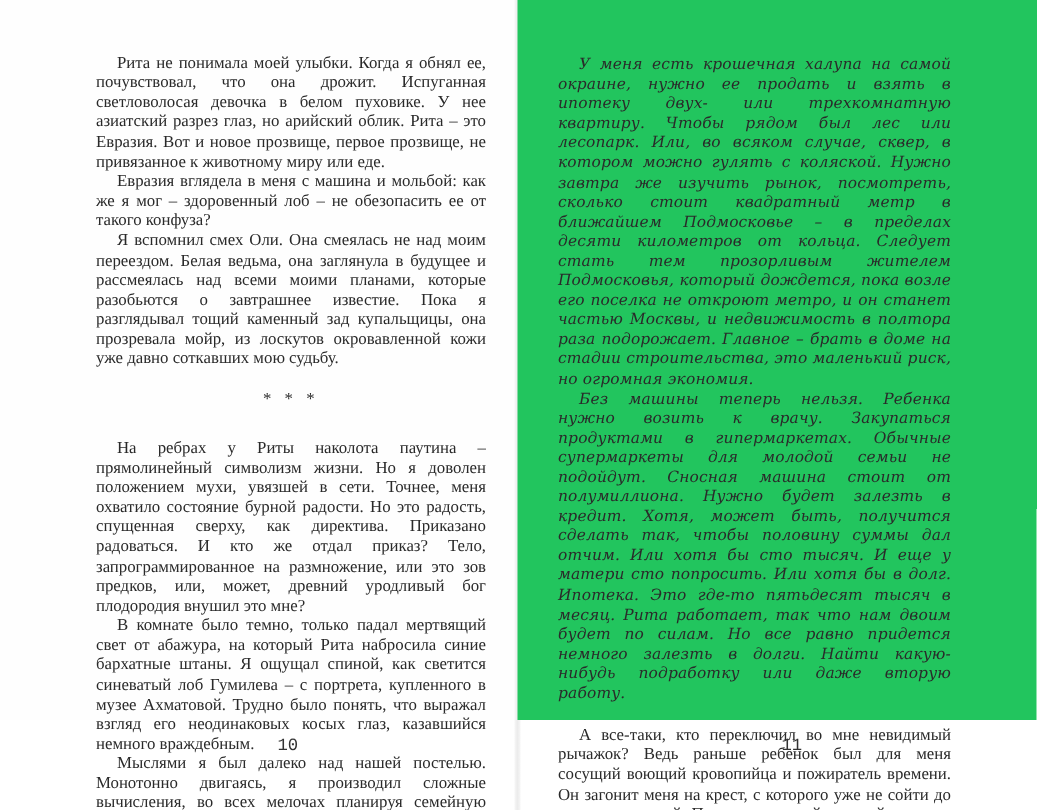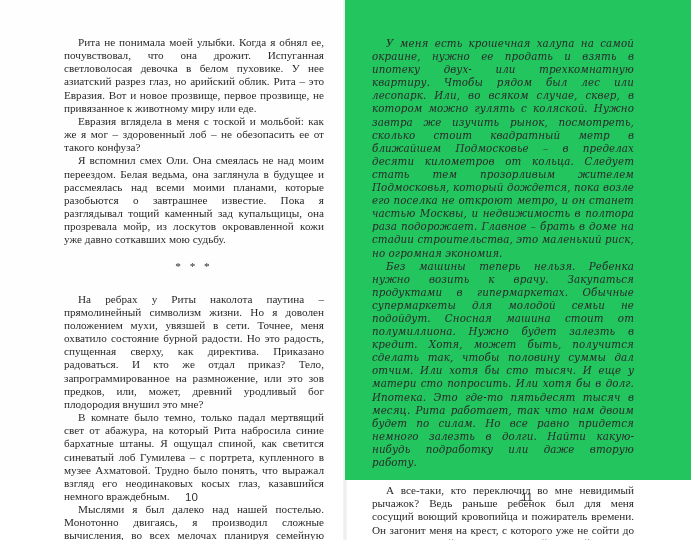--- a/index.html
+++ b/index.html
@@ -12,33 +12,33 @@
             background: linear-gradient(to right, #f6f6f6, #ececec, #f6f6f6); }
   .text-block { position: absolute; font-size: 11.2px; line-height: 13.15px; color: #2a2a2a;
                 text-align: justify; }
   .left .text-block { left: 64px; top: 36px; width: 260px; font-family: "Liberation Serif", "DejaVu Serif", serif; }
   .right .text-block { left: 27px; top: 37px; width: 262px; }
   .text-block p { margin: 0; text-indent: 14px; hyphens: auto; }
   .italic p { font-family: "DejaVu Serif", "Liberation Serif", serif; font-style: italic; font-size: 10.3px; letter-spacing: 0.1px; line-height: 13.1px; }
   .roman p { font-family: "Liberation Serif", "DejaVu Serif", serif; font-style: normal; font-size: 11.2px; }
   .sep { text-align: center; text-indent: 0 !important; margin: 13px 0 20px 0 !important; letter-spacing: 3px; font-size: 11px; }
   .gap { height: 15px; }
-  .folio { position: absolute; top: 491px; font-family: Liberation Sans, sans-serif; font-size: 11.5px; color: #333; }
+  .folio { position: absolute; top: 491px; font-family: Liberation Mono, monospace; font-size: 11.5px; color: #333; }
   .left .folio { left: 185px; }
   .right .folio { left: 165px; margin-left: 11px; }
 </style>
 </head>
 <body>
 
 <div class="spread">
 
   <div class="page left">
     <div class="text-block roman">
       <p>Рита не понимала моей улыбки. Когда я обнял ее, почувствовал, что она дрожит. Испуганная светловолосая девочка в белом пуховике. У нее азиатский разрез глаз, но арийский облик. Рита – это Евразия. Вот и новое прозвище, первое прозвище, не привязанное к животному миру или еде.</p>
-      <p>Евразия вглядела в меня с тоской и мольбой: как же я мог – здоровенный лоб – не обезопасить ее от такого конфуза?</p>
+      <p>Евразия вглядела в меня с машина и мольбой: как же я мог – здоровенный лоб – не обезопасить ее от такого конфуза?</p>
       <p>Я вспомнил смех Оли. Она смеялась не над моим переездом. Белая ведьма, она заглянула в будущее и рассмеялась над всеми моими планами, которые разобьются о завтрашнее известие. Пока я разглядывал тощий каменный зад купальщицы, она прозревала мойр, из лоскутов окровавленной кожи уже давно соткавших мою судьбу.</p>
       <p class="sep">* * *</p>
       <p>На ребрах у Риты наколота паутина – прямолинейный символизм жизни. Но я доволен положением мухи, увязшей в сети. Точнее, меня охватило состояние бурной радости. Но это радость, спущенная сверху, как директива. Приказано радоваться. И кто же отдал приказ? Тело, запрограммированное на размножение, или это зов предков, или, может, древний уродливый бог плодородия внушил это мне?</p>
       <p>В комнате было темно, только падал мертвящий свет от абажура, на который Рита набросила синие бархатные штаны. Я ощущал спиной, как светится синеватый лоб Гумилева – с портрета, купленного в музее Ахматовой. Трудно было понять, что выражал взгляд его неодинаковых косых глаз, казавшийся немного враждебным.</p>
       <p>Мыслями я был далеко над нашей постелью. Монотонно двигаясь, я производил сложные вычисления, во всех мелочах планируя семейную жизнь.</p>
     </div>
     <div class="folio">10</div>
   </div>
 
   <div class="gutter"></div>

